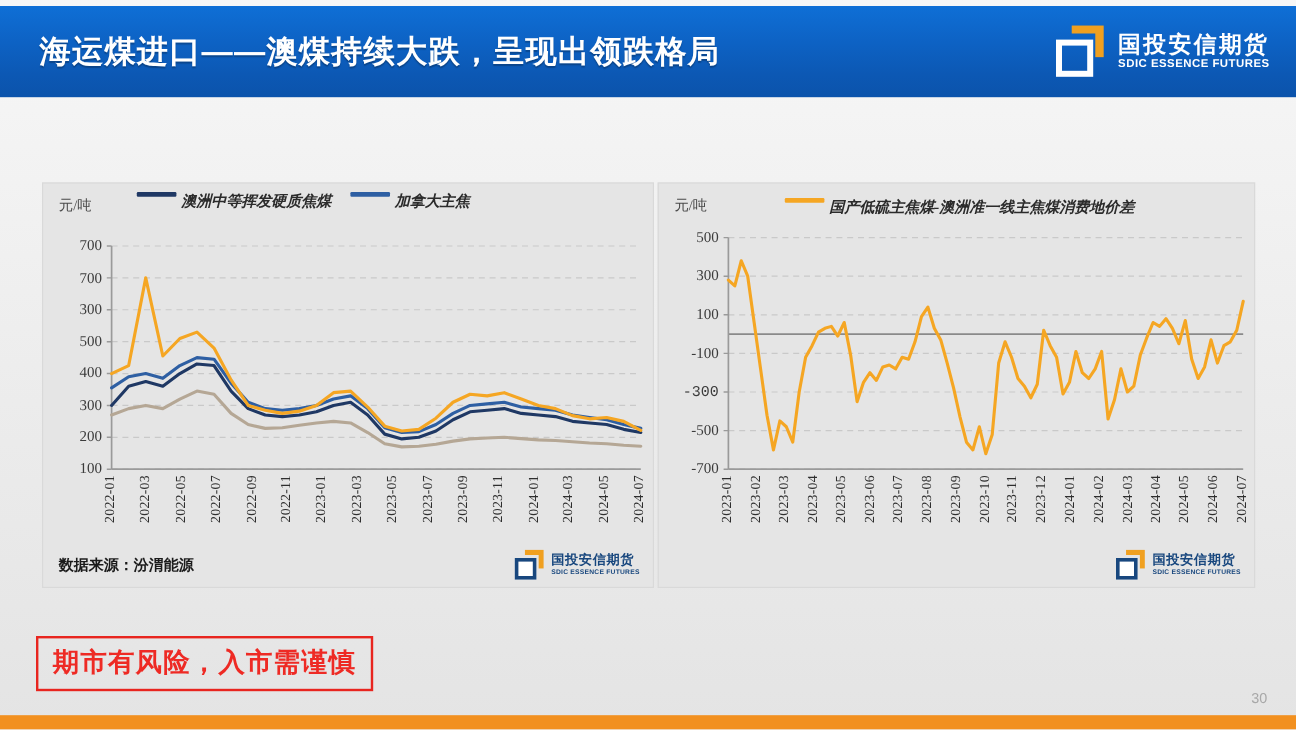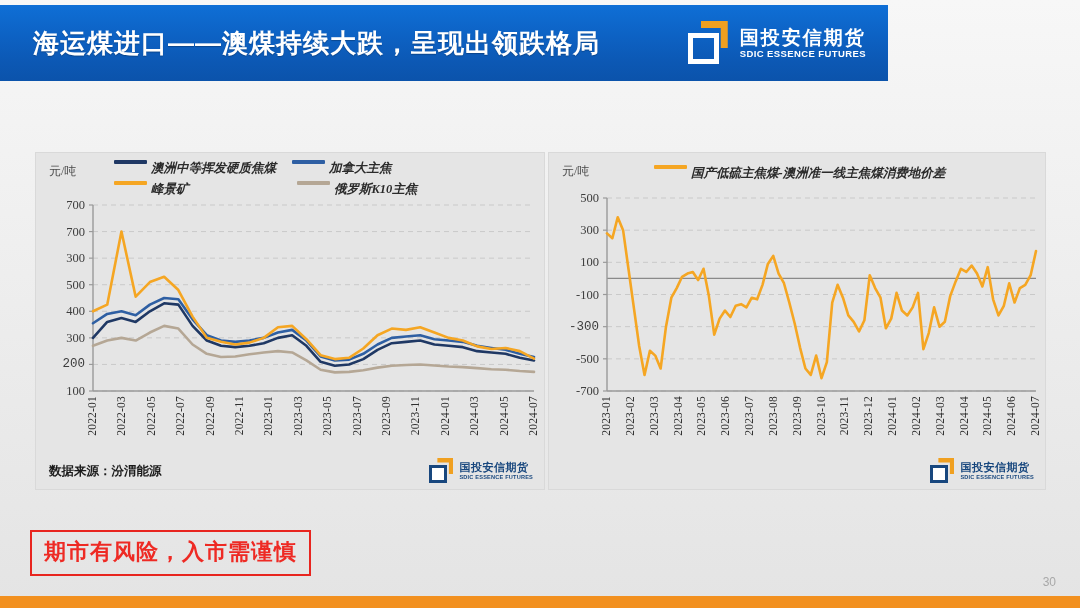--- a/index.html
+++ b/index.html
@@ -4,21 +4,21 @@
 <style>
   html,body{margin:0;padding:0;}
   body{
     width:1080px;height:608px;overflow:hidden;
     font-family:"Liberation Sans","DejaVu Sans",sans-serif;
     background:linear-gradient(180deg,#f7f7f7 0%,#ececec 55%,#e4e4e4 100%);
     position:relative;
   }
   
   .header{
-    position:absolute;left:0;top:5px;width:888px;height:76px;
+    position:absolute;left:0;top:5px;width:1080px;height:76px;
     background:linear-gradient(180deg,#0f6fd6 0%,#0d62c4 40%,#0c58b4 75%,#0b53ab 100%);
     display:flex;align-items:center;box-sizing:border-box;
   }
   .header-title{
     color:#ffffff;font-size:26px;font-weight:700;letter-spacing:1px;
     margin-left:33px;white-space:nowrap;
     text-shadow:0 1px 1px rgba(0,0,0,.25);
   }
   .header-logo{position:absolute;right:22px;top:11px;display:flex;align-items:center;height:54px;}
   .logo-mark{position:relative;width:44px;height:44px;margin-right:9px;}
@@ -115,30 +115,20 @@
   <div class="unit" style="left:13px;top:10px;">元/吨</div>
 
   <div class="legend-row" style="left:78px;top:7px;">
     <div class="legend-item">
       <span class="legend-swatch" style="background:#1F3864"></span>
       <span class="legend-label">澳洲中等挥发硬质焦煤</span>
     </div>
     <div class="legend-item">
       <span class="legend-swatch" style="background:#2E5FA3"></span>
       <span class="legend-label">加拿大主焦</span>
-    </div>
-  </div>
-  <div class="legend-row" style="left:78px;top:28px;">
-    <div class="legend-item" style="width:183px;margin-right:0">
-      <span class="legend-swatch" style="background:#F5A623"></span>
-      <span class="legend-label">峰景矿</span>
-    </div>
-    <div class="legend-item">
-      <span class="legend-swatch" style="background:#B5A795"></span>
-      <span class="legend-label">俄罗斯K10主焦</span>
     </div>
   </div>
 
   <div class="plot" id="plot-left" style="left:0;top:0;width:510px;height:338px;">
       <svg width="510" height="338" style="position:absolute;left:0;top:0;">
         <line x1="57" y1="52" x2="498" y2="52" stroke="#c9c9c9" stroke-width="1" stroke-dasharray="5,4"></line>
         <line x1="57" y1="78.57142857142858" x2="498" y2="78.57142857142858" stroke="#c9c9c9" stroke-width="1" stroke-dasharray="5,4"></line>
         <line x1="57" y1="105.14285714285714" x2="498" y2="105.14285714285714" stroke="#c9c9c9" stroke-width="1" stroke-dasharray="5,4"></line>
         <line x1="57" y1="131.71428571428572" x2="498" y2="131.71428571428572" stroke="#c9c9c9" stroke-width="1" stroke-dasharray="5,4"></line>
         <line x1="57" y1="158.28571428571428" x2="498" y2="158.28571428571428" stroke="#c9c9c9" stroke-width="1" stroke-dasharray="5,4"></line>
@@ -159,21 +149,21 @@
         <polyline points="57.00,170.24 71.23,160.94 85.45,158.29 99.68,162.27 113.90,151.64 128.13,145.00 142.35,146.33 156.58,166.26 170.81,182.20 185.03,187.51 199.26,188.84 213.48,187.51 227.71,184.86 241.94,179.54 256.16,176.89 270.39,187.51 284.61,203.46 298.84,207.44 313.06,206.65 327.29,200.80 341.52,191.50 355.74,184.86 369.97,183.53 384.19,182.20 398.42,186.19 412.65,187.51 426.87,188.84 441.10,192.83 455.32,194.95 469.55,196.81 483.77,200.80 498.00,203.99" fill="none" stroke="#2E5FA3" stroke-width="2.6" stroke-linejoin="round" stroke-linecap="round"></polyline>
         <polyline points="57.00,158.29 71.23,151.64 85.45,78.57 99.68,143.67 113.90,129.06 128.13,123.74 142.35,137.03 156.58,163.60 170.81,184.86 185.03,188.84 199.26,191.50 213.48,189.64 227.71,184.86 241.94,174.23 256.16,172.90 270.39,186.19 284.61,202.13 298.84,206.11 313.06,204.79 327.29,195.49 341.52,182.20 355.74,175.56 369.97,176.89 384.19,174.23 398.42,179.54 412.65,184.86 426.87,187.51 441.10,193.36 455.32,196.02 469.55,194.95 483.77,198.14 498.00,205.58" fill="none" stroke="#F5A623" stroke-width="2.6" stroke-linejoin="round" stroke-linecap="round"></polyline>
         <polyline points="57.00,192.83 71.23,187.51 85.45,184.86 99.68,187.51 113.90,179.54 128.13,172.90 142.35,175.56 156.58,191.50 170.81,200.80 185.03,203.99 199.26,203.46 213.48,201.33 227.71,199.47 241.94,198.14 256.16,199.47 270.39,207.44 284.61,216.74 298.84,219.40 313.06,218.87 327.29,217.27 341.52,214.62 355.74,212.76 369.97,211.96 384.19,211.43 398.42,212.49 412.65,213.55 426.87,214.09 441.10,215.15 455.32,216.21 469.55,216.74 483.77,218.07 498.00,218.87" fill="none" stroke="#B5A795" stroke-width="2.6" stroke-linejoin="round" stroke-linecap="round"></polyline>
       </svg>
       <div class="ylab" style="width: 49px; left: 0px; top: 52px;">700</div>
       <div class="ylab" style="width: 49px; left: 0px; top: 78.5714px;">700</div>
       <div class="ylab" style="width: 49px; left: 0px; top: 105.143px;">300</div>
       <div class="ylab" style="width: 49px; left: 0px; top: 131.714px;">500</div>
       <div class="ylab" style="width: 49px; left: 0px; top: 158.286px;">400</div>
       <div class="ylab" style="width: 49px; left: 0px; top: 184.857px;">300</div>
-      <div class="ylab" style="width: 49px; left: 0px; top: 211.429px; font-family: Liberation Mono, monospace;">200</div>
+      <div class="ylab" style="width: 49px; left: 0px; top: 211.429px;">200</div>
       <div class="ylab" style="width: 49px; left: 0px; top: 238px;">100</div>
       <div class="xlab" style="left: 50px; top: 243px;">2022-01</div>
       <div class="xlab" style="left: 79.4px; top: 243px;">2022-03</div>
       <div class="xlab" style="left: 108.8px; top: 243px;">2022-05</div>
       <div class="xlab" style="left: 138.2px; top: 243px;">2022-07</div>
       <div class="xlab" style="left: 167.6px; top: 243px;">2022-09</div>
       <div class="xlab" style="left: 197px; top: 243px;">2022-11</div>
       <div class="xlab" style="left: 226.4px; top: 243px;">2023-01</div>
       <div class="xlab" style="left: 255.8px; top: 243px;">2023-03</div>
       <div class="xlab" style="left: 285.2px; top: 243px;">2023-05</div>

